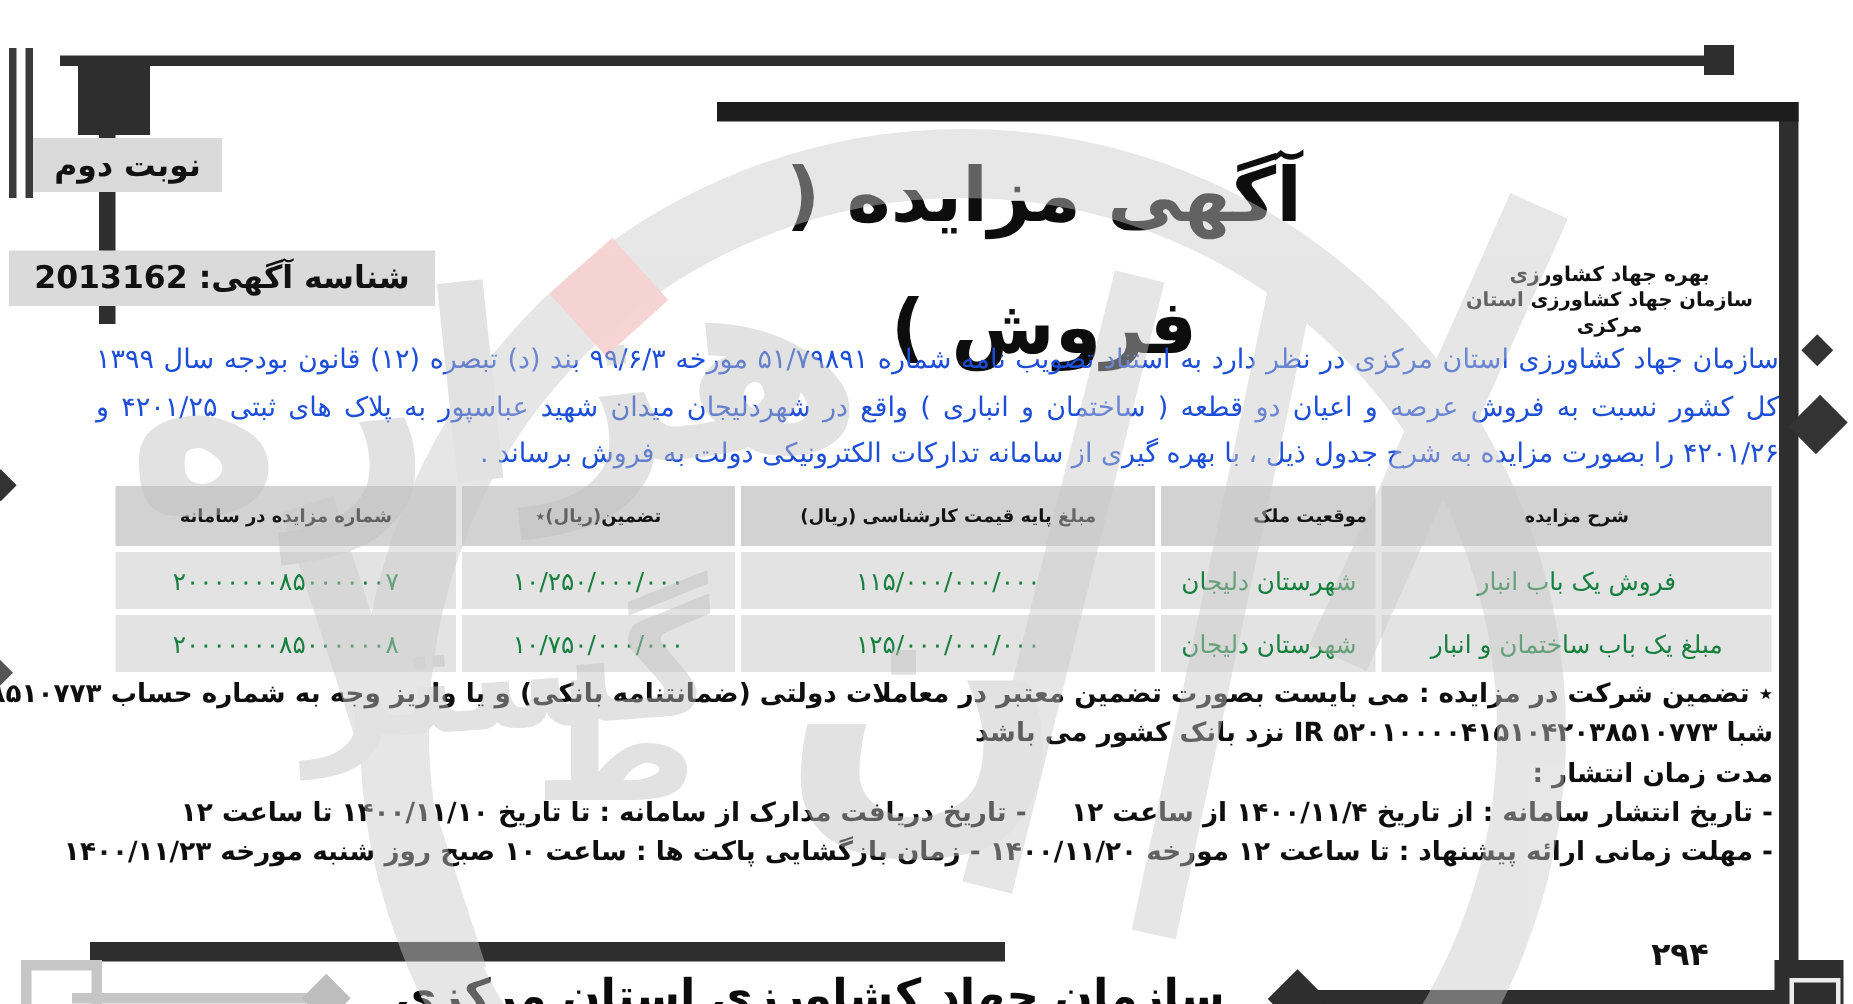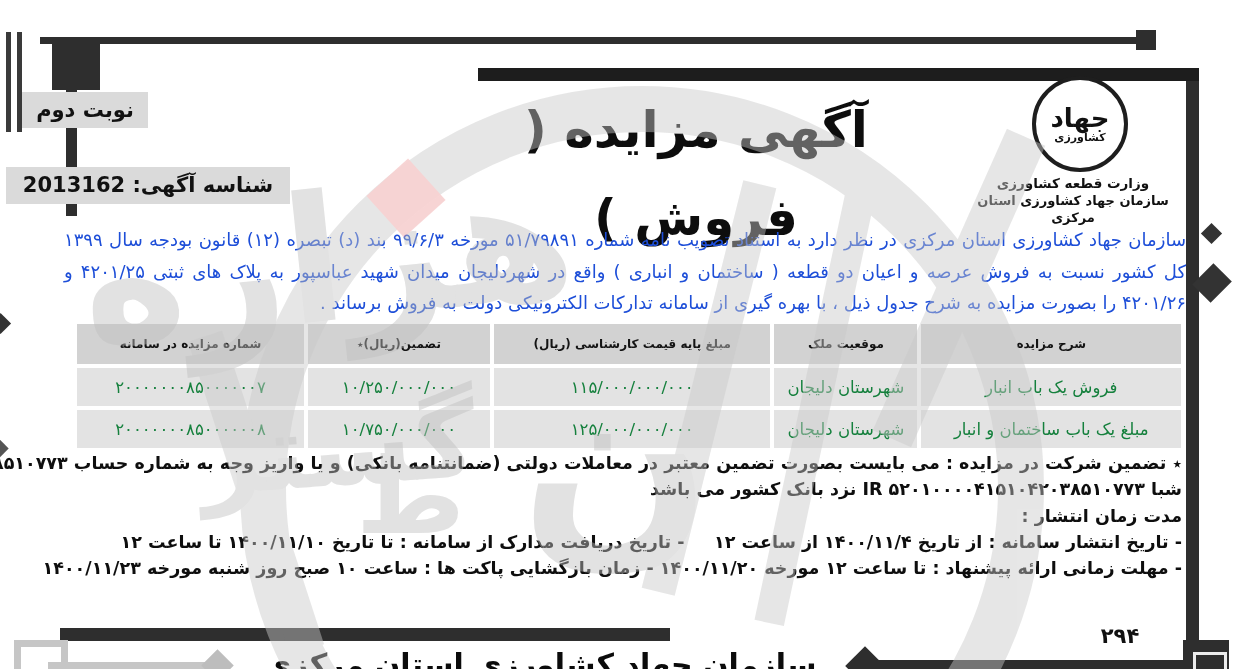--- a/index.html
+++ b/index.html
@@ -38,21 +38,21 @@
   .ministry{left:956px;top:146px;width:234px;text-align:center;direction:rtl;font-weight:bold;}
   .ministry .l1{font-size:13.5px;line-height:18px;}
   .ministry .l2{font-size:13px;line-height:17px;}
   
   .intro{left:64px;top:196px;width:1122px;direction:rtl;text-align:justify;
          font-size:18px;line-height:31.5px;color:#1d4ed8;}
   
   .auction-table{left:73px;top:292px;width:1112px;border-collapse:separate;border-spacing:4px;direction:rtl;}
   .auction-table th{background:#d2d2d2;font-size:12px;font-weight:bold;height:40px;padding:0 6px;color:#141414;}
   .auction-table td{background:#e3e3e3;font-size:16.5px;height:38px;text-align:center;padding:0 6px;color:#15803d;}
-  .c-desc{width:268px;} .c-loc{width:138px;} .c-price{width:280px;} .c-guar{width:176px;} .c-sys{width:222px;}
+  .c-desc{width:268px;} .c-loc{width:138px;text-align:right;} .c-price{width:280px;} .c-guar{width:176px;} .c-sys{width:222px;}
   
   .notes{left:68px;top:422px;width:1114px;direction:rtl;font-weight:bold;font-size:17.5px;color:#0e0e0e;}
   .notes div{line-height:26.3px;white-space:nowrap;}
   
   .page-number{left:1088px;top:596px;width:64px;text-align:center;font-size:21px;font-weight:bold;direction:rtl;}
   .footer-title{left:238px;top:613px;width:604px;text-align:center;font-size:30px;font-weight:bold;
                 direction:rtl;line-height:48px;color:#0b0b0b;}
   .f-gray-box{left:14px;top:612px;width:40px;height:42px;border:7px solid #c6c6c6;background:transparent;}
   .f-gray-line{left:48px;top:634px;width:160px;height:7px;background:#c6c6c6;}
   .f-gray-diamond{left:206px;top:626px;width:23px;height:23px;background:#bdbdbd;transform:rotate(45deg);}
@@ -96,26 +96,22 @@
     <div class="abs br-box-inner"></div>
     <div class="abs re-d1"></div>
     <div class="abs re-d2"></div>
     <div class="abs le-m1"></div>
     <div class="abs le-m2"></div>
 
     <div class="abs badge round-badge">نوبت دوم</div>
     <div class="abs badge adid-badge">شناسه آگهی: 2013162</div>
 
     <div class="abs ad-title">آگهی مزایده ( فروش )</div>
-    <div class="abs logo-circle">
-      <span class="logo-top">جهاد</span>
-      <span class="logo-bottom">کشاورزی</span>
-    </div>
     <div class="abs ministry">
-      <div class="l1">وزارت قطعه کشاورزی</div>
+      <div class="l1">بهره جهاد کشاورزی</div>
       <div class="l2">سازمان جهاد کشاورزی استان مرکزی</div>
     </div>
 
     <div class="abs intro">سازمان جهاد کشاورزی استان مرکزی در نظر دارد به استناد تصویب نامه شماره ۵۱/۷۹۸۹۱ مورخه ۹۹/۶/۳ بند (د) تبصره (۱۲) قانون بودجه سال ۱۳۹۹ کل کشور نسبت به فروش عرصه و اعیان دو قطعه ( ساختمان و انباری ) واقع در شهردلیجان میدان شهید عباسپور به پلاک های ثبتی ۴۲۰۱/۲۵ و ۴۲۰۱/۲۶ را بصورت مزایده به شرح جدول ذیل ، با بهره گیری از سامانه تدارکات الکترونیکی دولت به فروش برساند .</div>
 
     <table class="abs auction-table">
       <thead>
         <tr>
           <th class="c-desc">شرح مزایده</th>
           <th class="c-loc">موقعیت ملک</th>

